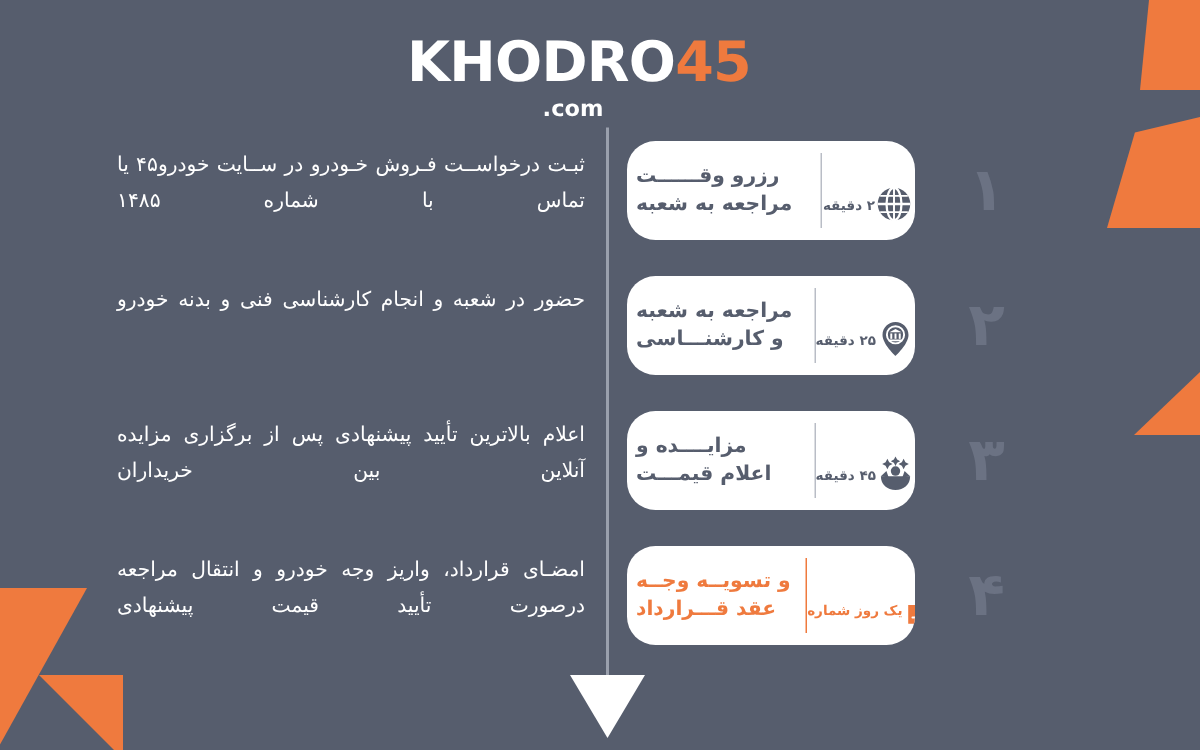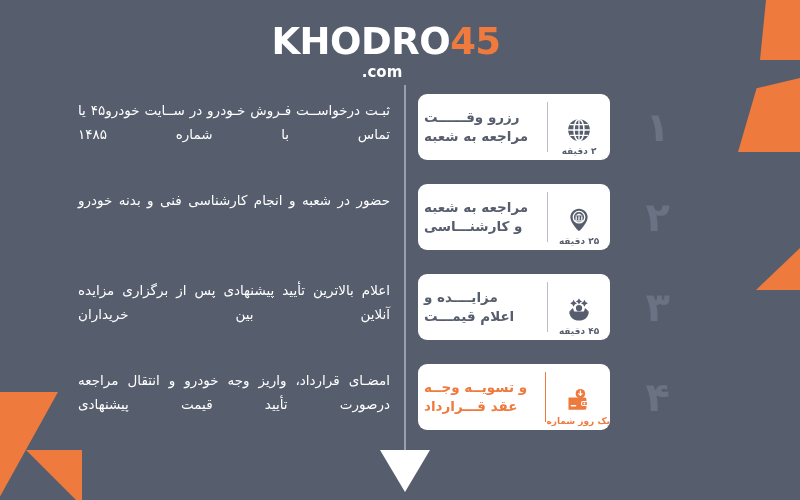--- a/index.html
+++ b/index.html
@@ -145,21 +145,21 @@
   }
 
   
   .step-card {
     position: absolute;
     left: 418px;
     top: 8px;
     width: 192px;
     height: 66px;
     background: #ffffff;
-    border-radius: 9px;
+    border-radius: 19px;
     display: flex;
     flex-direction: row-reverse;
     align-items: stretch;
     overflow: hidden;
     box-sizing: border-box;
   }
   .card-title {
     flex: 1 1 auto;
     display: flex;
     flex-direction: column;
@@ -179,21 +179,21 @@
   }
   .card-divider {
     width: 1px;
     background: #b9bdc6;
     margin: 8px 0;
     flex: 0 0 1px;
   }
   .card-icon-box {
     flex: 0 0 62px;
     display: flex;
-    flex-direction: column;
+    flex-direction: row;
     align-items: center;
     justify-content: center;
     padding-top: 18px;
   }
   .card-icon {
     width: 26px;
     height: 26px;
     display: block;
   }
   .card-duration {

